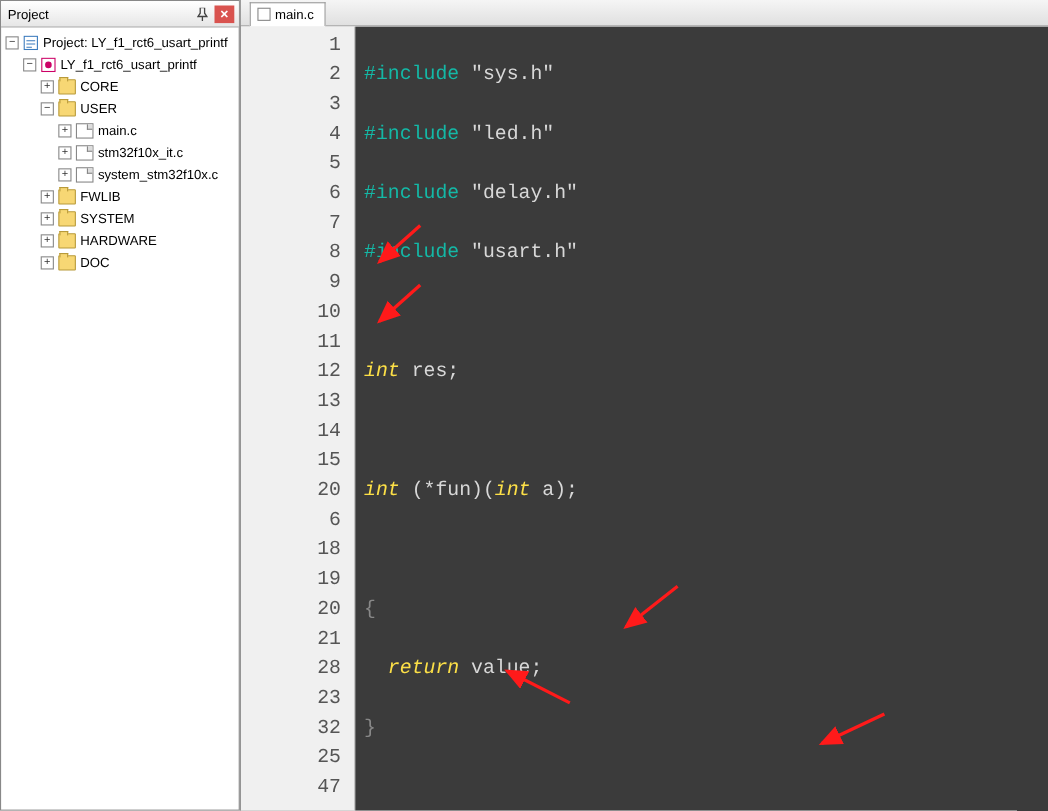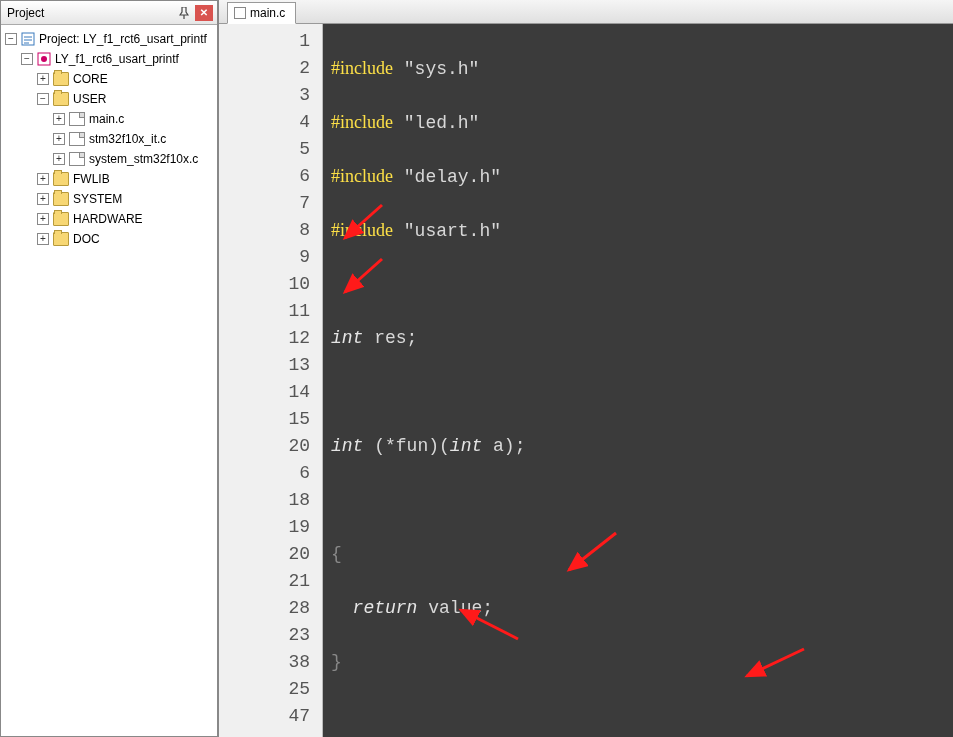--- a/index.html
+++ b/index.html
@@ -132,22 +132,22 @@
   .code {
     flex: 1;
     background: #3b3b3b;
     color: #d8d8d8;
     padding-left: 8px;
     padding-top: 4px;
     position: relative;
     white-space: pre;
   }
   .code-line { height: 27px; }
-  .kw { color: #e5e5e5; font-style: italic; }
-  .pp { color: #fde047; font-family: Liberation Serif, serif; }
+  .kw { color: #fde047; font-style: italic; }
+  .pp { color: #14b8a6; }
   .str { color: #d8d8d8; }
   .brace { color: #888; }
 
   
   .arrow { position: absolute; pointer-events: none; }
   .arrow svg { display: block; }
 </style>
 </head>
 <body>
 
@@ -273,21 +273,21 @@
         <div>14</div>
         <div>15</div>
         <div>20</div>
         <div>6</div>
         <div>18</div>
         <div>19</div>
         <div>20</div>
         <div>21</div>
         <div>28</div>
         <div>23</div>
-        <div>38</div>
+        <div>32</div>
         <div>25</div>
         <div>47</div>
       </div>
     <div class="code">
 <div class="code-line"><span class="pp">#include</span> <span class="str">"sys.h"</span></div>
 <div class="code-line"><span class="pp">#include</span> <span class="str">"led.h"</span></div>
 <div class="code-line"><span class="pp">#include</span> <span class="str">"delay.h"</span></div>
 <div class="code-line"><span class="pp">#include</span> <span class="str">"usart.h"</span></div>
 <div class="code-line"></div>
 <div class="code-line"><span class="kw">int</span><span> res;</span></div>

